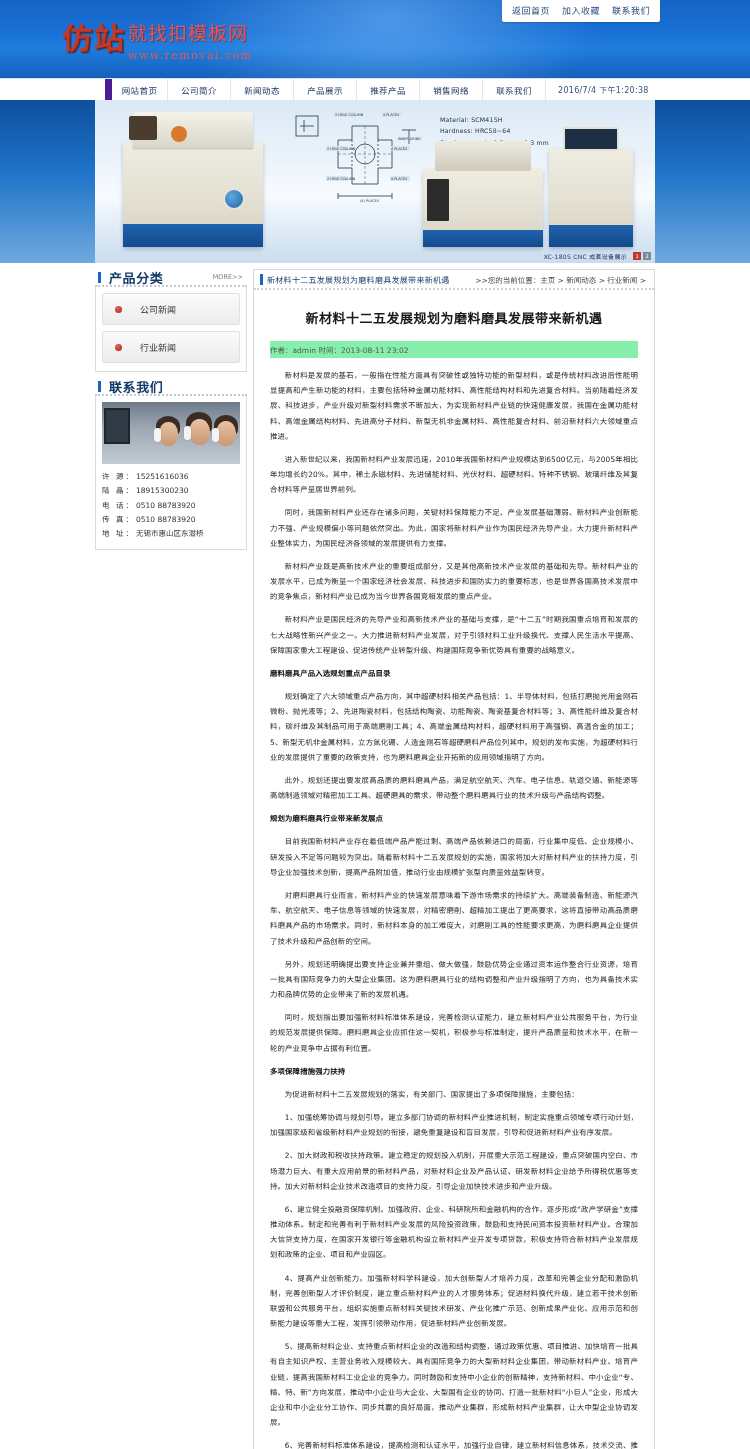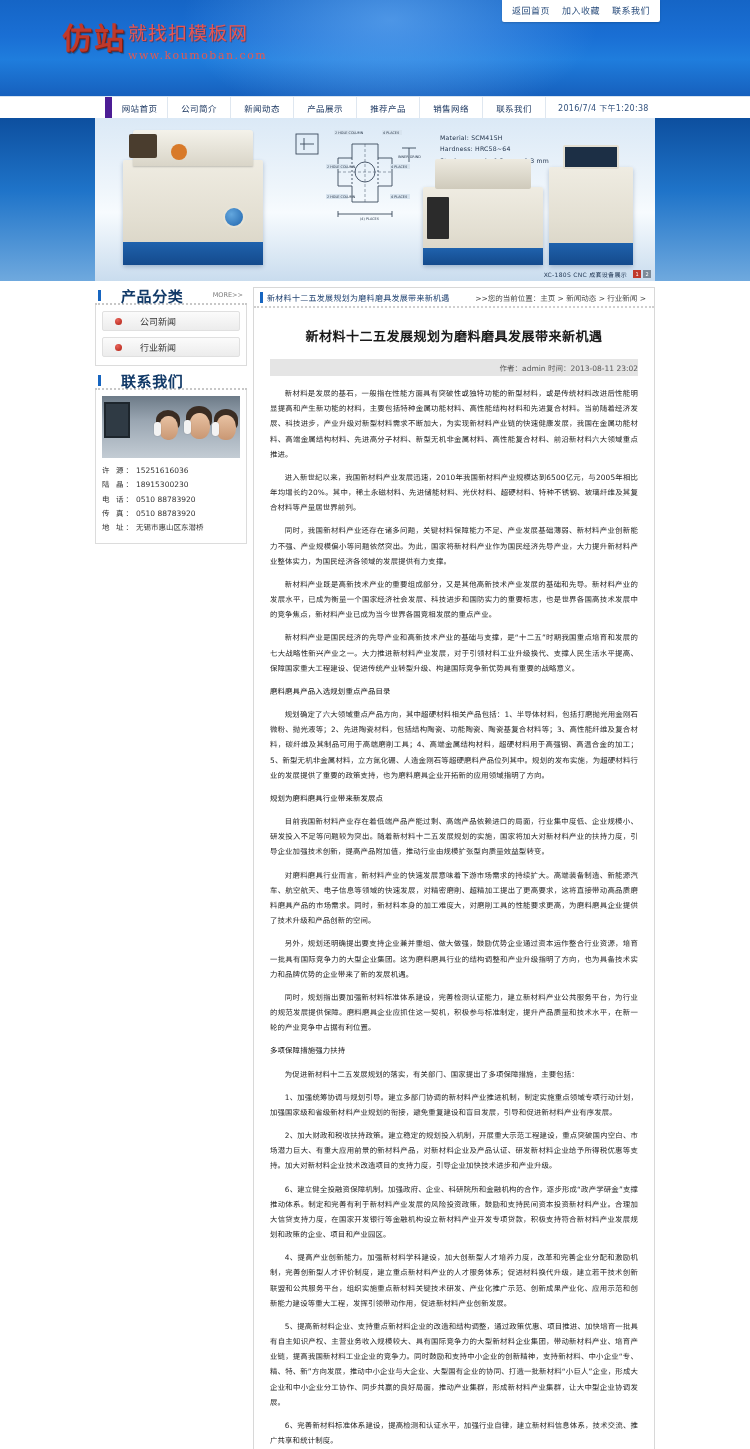--- a/index.html
+++ b/index.html
@@ -7,21 +7,21 @@
   html, body {
     margin: 0; padding: 0;
     background: #ffffff;
     font-family: "DejaVu Sans", "Liberation Sans", sans-serif;
   }
   body { width: 750px; }
 
   
   .header {
     position: relative;
-    width: 750px; height: 96px;
+    width: 750px; height: 78px;
     background: linear-gradient(180deg,#1565c6 0%, #1a6fd4 38%, #1f7ddd 62%, #1660bd 100%);
     overflow: hidden;
     text-decoration: underline;
   }
   .header-glow {
     position: absolute; left: 180px; top: -90px;
     width: 420px; height: 220px; border-radius: 50%;
     background: radial-gradient(ellipse at center, rgba(120,185,250,.55) 0%, rgba(30,120,210,0) 70%);
   }
   .topnav {
@@ -171,34 +171,34 @@
   .content { flex: 1 1 auto; margin-left: 6px; }
 
   
   .panel { margin-bottom: 6px; }
   .panel-head {
     display: flex; align-items: center; justify-content: space-between;
     height: 18px; padding: 0 4px 0 3px;
     border-bottom: 2px dotted #c8c8c8;
   }
   .panel-head .ttl {
-    display: flex; align-items: center; gap: 20px;
-    font-size: 15px; font-weight: 700; color: #123a68; letter-spacing: .6px; justify-content: flex-end;
+    display: flex; align-items: center; gap: 8px;
+    font-size: 13px; font-weight: 700; color: #123a68; letter-spacing: .6px; justify-content: flex-end;
   }
   .bar-mark {
     display: inline-block; width: 3px; height: 11px; background: #1765c0;
   }
   .panel-head .more { font-size: 6.5px; color: #7a7a7a; text-decoration: none; }
   .panel-body {
     border: 1px solid #dcdcdc; border-top: none;
     background: #fff; padding: 6px 6px 8px 6px;
   }
   .cat-item {
     display: flex; align-items: center; gap: 18px;
-    height: 20px; margin-bottom: 6px; padding-left: 12px;
+    height: 32px; margin-bottom: 6px; padding-left: 12px;
     background: linear-gradient(180deg,#fbfbfb 0%, #ececec 100%);
     border: 1px solid #e0e0e0; border-radius: 2px;
     font-size: 9px; color: #333; text-decoration: none;
   }
   .cat-item:last-child { margin-bottom: 0; }
   .dot-red {
     width: 7px; height: 7px; border-radius: 50%;
     background: radial-gradient(circle at 35% 30%, #e8635a, #b01f12);
     flex: 0 0 7px;
   }
@@ -246,47 +246,47 @@
     overflow: hidden; white-space: nowrap;
   }
   .crumb-right { font-size: 7.5px; color: #4a4a4a; white-space: nowrap; }
   .article { padding: 0 16px; }
   .art-title {
     text-align: center; font-size: 13px; font-weight: 700;
     color: #1a1a1a; margin: 18px 0 14px 0; letter-spacing: .5px;
     font-family: "DejaVu Serif", "Liberation Serif", serif;
   }
   .art-meta {
-    text-align: right; font-size: 7.5px; color: #555;
-    background: #e5e5e5; padding: 3px 0; margin-bottom: 10px;
+    text-align: left; font-size: 7.5px; color: #555;
+    background: #86efac; padding: 3px 0; margin-bottom: 10px;
   }
   .art-body p {
     font-size: 7.4px; line-height: 2.05; color: #262626;
     margin: 0 0 8px 0; text-align: justify; text-indent: 2em;
     letter-spacing: .15px;
   }
-  .art-body p.h { font-weight: 400; text-indent: 0; color: #111; margin-top: 2px; }
+  .art-body p.h { font-weight: 700; text-indent: 0; color: #111; margin-top: 2px; }
 </style>
 </head>
 <body>
 
 <div class="header">
   <div class="header-glow"></div>
 
   <div class="topnav">
     <a href="#">返回首页</a>
     <a href="#">加入收藏</a>
     <a href="#">联系我们</a>
   </div>
 
   <div class="logo-wrap">
     <span class="logo-cn">仿站</span>
     <span class="logo-right">
       <span class="logo-sub">就找扣模板网</span><br>
-      <span class="logo-url">www.koumoban.com</span>
+      <span class="logo-url">www.removal.com</span>
     </span>
   </div>
 </div>
 
 <div class="navbar">
   <a href="#">网站首页</a>
   <a href="#">公司简介</a>
   <a href="#">新闻动态</a>
   <a href="#">产品展示</a>
   <a href="#">推荐产品</a>
@@ -447,20 +447,21 @@
         <h1 class="art-title">新材料十二五发展规划为磨料磨具发展带来新机遇</h1>
         <div class="art-meta">作者：admin 时间：2013-08-11 23:02</div>
         <div class="art-body">
             <p>新材料是发展的基石，一般指在性能方面具有突破性或独特功能的新型材料，或是传统材料改进后性能明显提高和产生新功能的材料，主要包括特种金属功能材料、高性能结构材料和先进复合材料。当前随着经济发展、科技进步，产业升级对新型材料需求不断加大，为实现新材料产业链的快速健康发展，我国在金属功能材料、高端金属结构材料、先进高分子材料、新型无机非金属材料、高性能复合材料、前沿新材料六大领域重点推进。</p>
             <p>进入新世纪以来，我国新材料产业发展迅速，2010年我国新材料产业规模达到6500亿元，与2005年相比年均增长约20%。其中，稀土永磁材料、先进储能材料、光伏材料、超硬材料、特种不锈钢、玻璃纤维及其复合材料等产量居世界前列。</p>
             <p>同时，我国新材料产业还存在诸多问题，关键材料保障能力不足、产业发展基础薄弱、新材料产业创新能力不强、产业规模偏小等问题依然突出。为此，国家将新材料产业作为国民经济先导产业，大力提升新材料产业整体实力，为国民经济各领域的发展提供有力支撑。</p>
             <p>新材料产业既是高新技术产业的重要组成部分，又是其他高新技术产业发展的基础和先导。新材料产业的发展水平，已成为衡量一个国家经济社会发展、科技进步和国防实力的重要标志，也是世界各国高技术发展中的竞争焦点，新材料产业已成为当今世界各国竞相发展的重点产业。</p>
             <p>新材料产业是国民经济的先导产业和高新技术产业的基础与支撑，是“十二五”时期我国重点培育和发展的七大战略性新兴产业之一。大力推进新材料产业发展，对于引领材料工业升级换代、支撑人民生活水平提高、保障国家重大工程建设、促进传统产业转型升级、构建国际竞争新优势具有重要的战略意义。</p>
             <p class="h">磨料磨具产品入选规划重点产品目录</p>
             <p>规划确定了六大领域重点产品方向，其中超硬材料相关产品包括：1、半导体材料，包括打磨抛光用金刚石微粉、抛光液等；2、先进陶瓷材料，包括结构陶瓷、功能陶瓷、陶瓷基复合材料等；3、高性能纤维及复合材料，碳纤维及其制品可用于高端磨削工具；4、高端金属结构材料，超硬材料用于高强钢、高温合金的加工；5、新型无机非金属材料，立方氮化硼、人造金刚石等超硬磨料产品位列其中。规划的发布实施，为超硬材料行业的发展提供了重要的政策支持，也为磨料磨具企业开拓新的应用领域指明了方向。</p>
+            <p>此外，规划还提出要发展高品质的磨料磨具产品，满足航空航天、汽车、电子信息、轨道交通、新能源等高端制造领域对精密加工工具、超硬磨具的需求，带动整个磨料磨具行业的技术升级与产品结构调整。</p>
             <p class="h">规划为磨料磨具行业带来新发展点</p>
             <p>目前我国新材料产业存在着低端产品产能过剩、高端产品依赖进口的局面，行业集中度低、企业规模小、研发投入不足等问题较为突出。随着新材料十二五发展规划的实施，国家将加大对新材料产业的扶持力度，引导企业加强技术创新，提高产品附加值，推动行业由规模扩张型向质量效益型转变。</p>
             <p>对磨料磨具行业而言，新材料产业的快速发展意味着下游市场需求的持续扩大。高端装备制造、新能源汽车、航空航天、电子信息等领域的快速发展，对精密磨削、超精加工提出了更高要求，这将直接带动高品质磨料磨具产品的市场需求。同时，新材料本身的加工难度大，对磨削工具的性能要求更高，为磨料磨具企业提供了技术升级和产品创新的空间。</p>
             <p>另外，规划还明确提出要支持企业兼并重组、做大做强，鼓励优势企业通过资本运作整合行业资源，培育一批具有国际竞争力的大型企业集团。这为磨料磨具行业的结构调整和产业升级指明了方向，也为具备技术实力和品牌优势的企业带来了新的发展机遇。</p>
             <p>同时，规划指出要加强新材料标准体系建设，完善检测认证能力，建立新材料产业公共服务平台，为行业的规范发展提供保障。磨料磨具企业应抓住这一契机，积极参与标准制定，提升产品质量和技术水平，在新一轮的产业竞争中占据有利位置。</p>
             <p class="h">多项保障措施强力扶持</p>
             <p>为促进新材料十二五发展规划的落实，有关部门、国家提出了多项保障措施，主要包括：</p>
             <p>1、加强统筹协调与规划引导。建立多部门协调的新材料产业推进机制，制定实施重点领域专项行动计划，加强国家级和省级新材料产业规划的衔接，避免重复建设和盲目发展，引导和促进新材料产业有序发展。</p>
             <p>2、加大财政和税收扶持政策。建立稳定的规划投入机制，开展重大示范工程建设，重点突破国内空白、市场潜力巨大、有重大应用前景的新材料产品，对新材料企业及产品认证、研发新材料企业给予所得税优惠等支持。加大对新材料企业技术改造项目的支持力度，引导企业加快技术进步和产业升级。</p>
             <p>6、建立健全投融资保障机制。加强政府、企业、科研院所和金融机构的合作，逐步形成“政产学研金”支撑推动体系。制定和完善有利于新材料产业发展的风险投资政策，鼓励和支持民间资本投资新材料产业。合理加大信贷支持力度，在国家开发银行等金融机构设立新材料产业开发专项贷款，积极支持符合新材料产业发展规划和政策的企业、项目和产业园区。</p>

